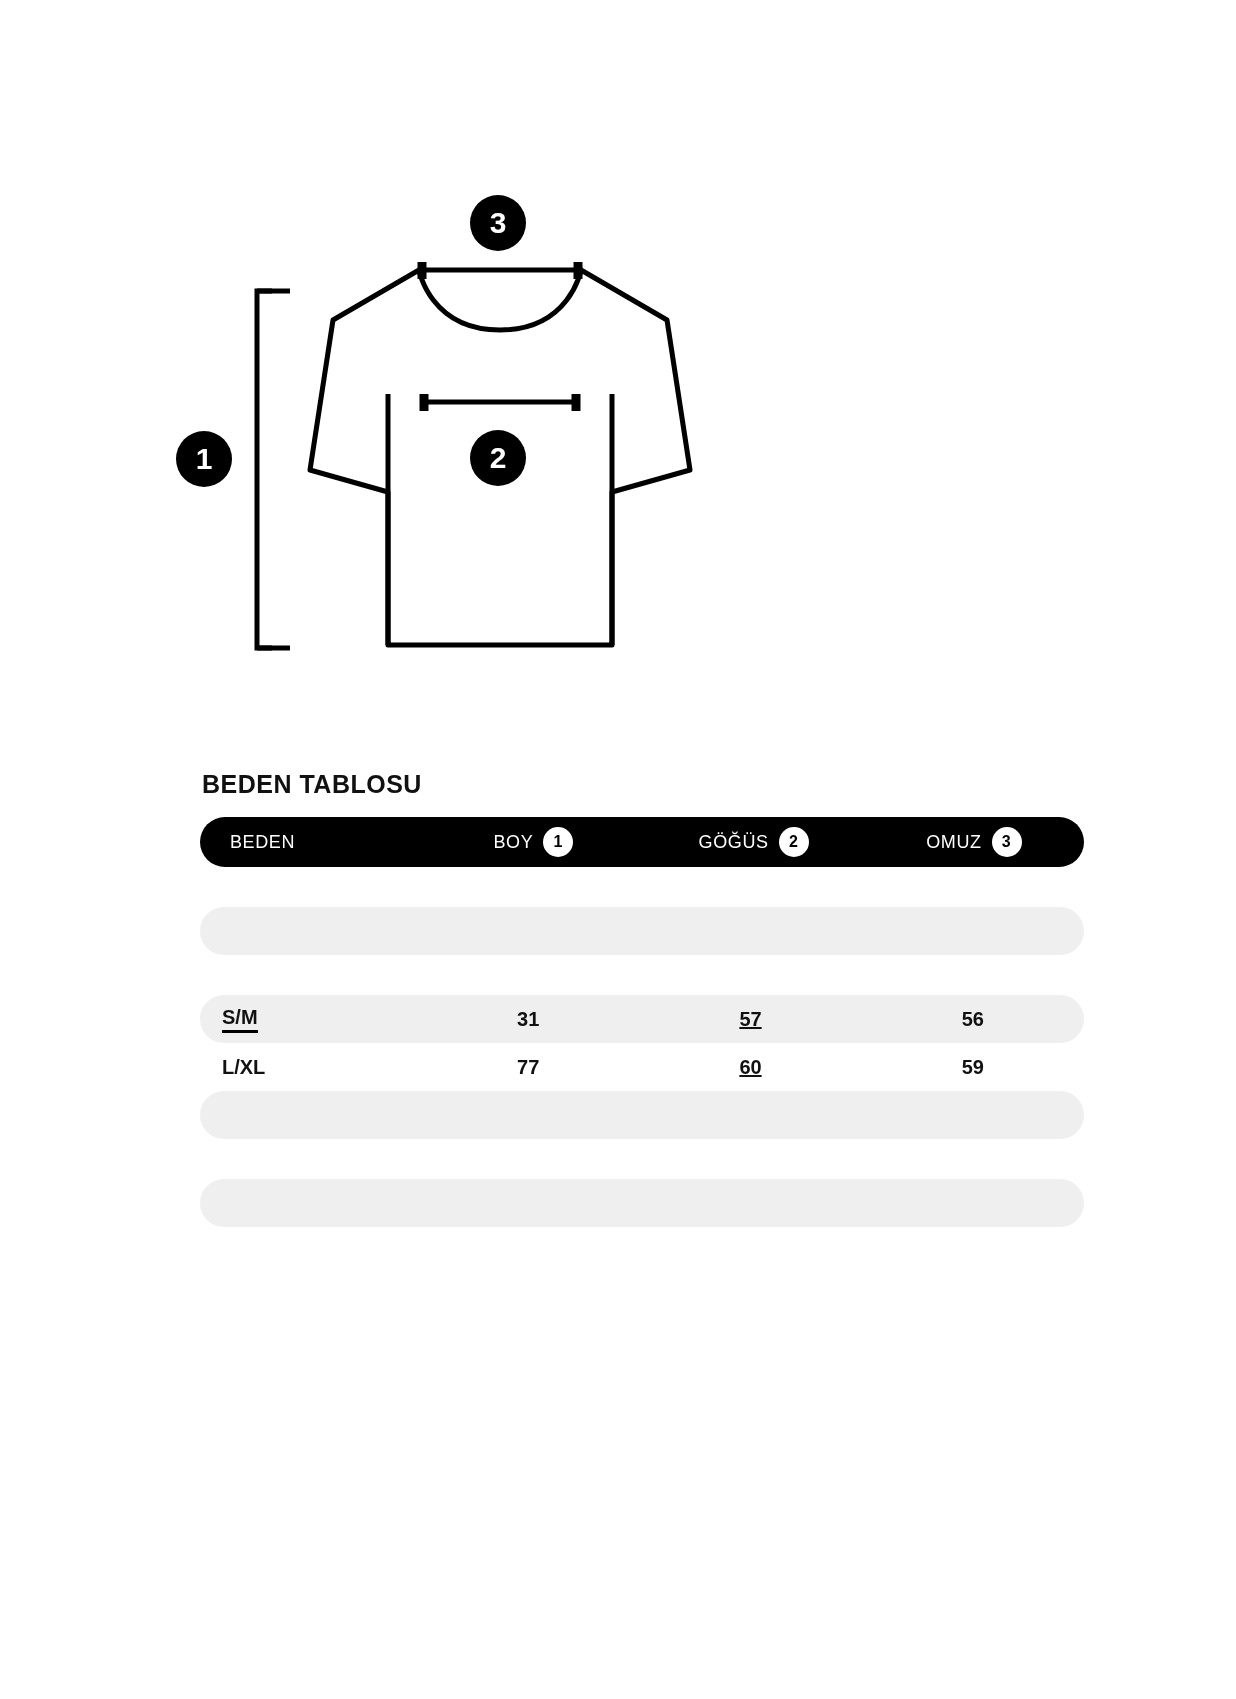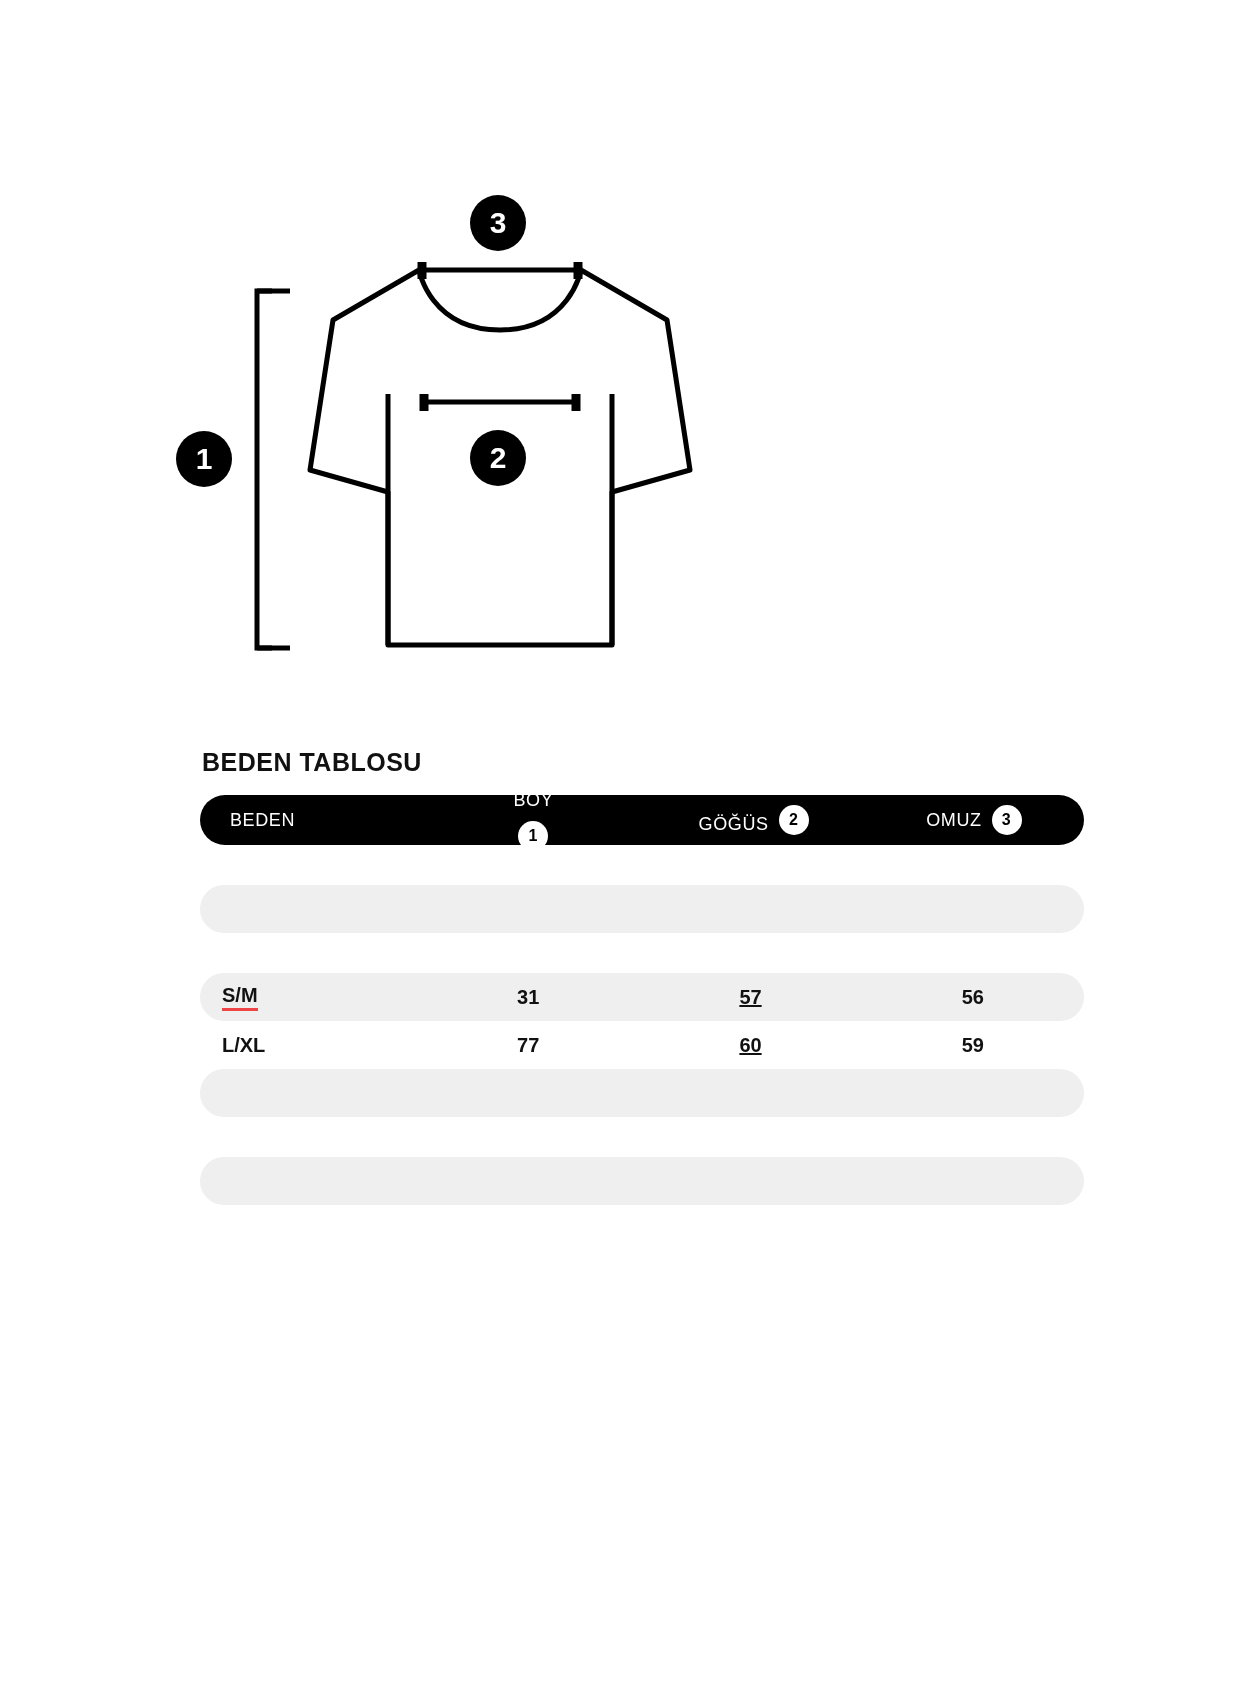--- a/index.html
+++ b/index.html
@@ -46,21 +46,21 @@
     font-size: 30px;
   }
   #badge-3 { left: 470px; top: 195px; }
   #badge-1 { left: 176px; top: 431px; }
   #badge-2 { left: 470px; top: 430px; }
 
   
   .table-section {
     position: absolute;
     left: 200px;
-    top: 748px;
+    top: 770px;
     width: 884px;
   }
   .table-title {
     font-size: 25px;
     font-weight: bold;
     letter-spacing: 0.5px;
     margin: 0 0 18px 2px;
     color: #111111;
   }
   .table-head {
@@ -73,22 +73,22 @@
     font-size: 18px;
     letter-spacing: 0.6px;
   }
   .th {
     display: flex;
     align-items: center;
     justify-content: center;
     gap: 10px;
   }
   .th-beden { width: 200px; justify-content: flex-start; padding-left: 30px; }
-  .th-boy   { width: 228px; flex-direction: column; }
-  .th-gogus { width: 228px; align-items: flex-end; }
+  .th-boy   { width: 228px; }
+  .th-gogus { width: 228px; }
   .th-omuz  { width: 228px; }
   .badge-sm {
     width: 30px;
     height: 30px;
     border-radius: 50%;
     background: #ffffff;
     color: #000000;
     display: inline-flex;
     align-items: center;
     justify-content: center;
@@ -129,21 +129,21 @@
     display: flex;
     align-items: center;
     justify-content: center;
   }
   .td-beden { width: 200px; justify-content: flex-start; padding-left: 22px; }
   .td-boy   { width: 228px; }
   .td-gogus { width: 228px; text-decoration: underline; }
   .td-omuz  { width: 228px; }
 
   .size-underline {
-    border-bottom: 3px solid #ef4444;
+    border-bottom: 3px solid #000000;
     padding-bottom: 1px;
   }
 </style>
 </head>
 <body>
 
 <div class="diagram">
   <svg width="1236" height="720" viewBox="0 0 1236 720">
 
     <path d="M419 270

